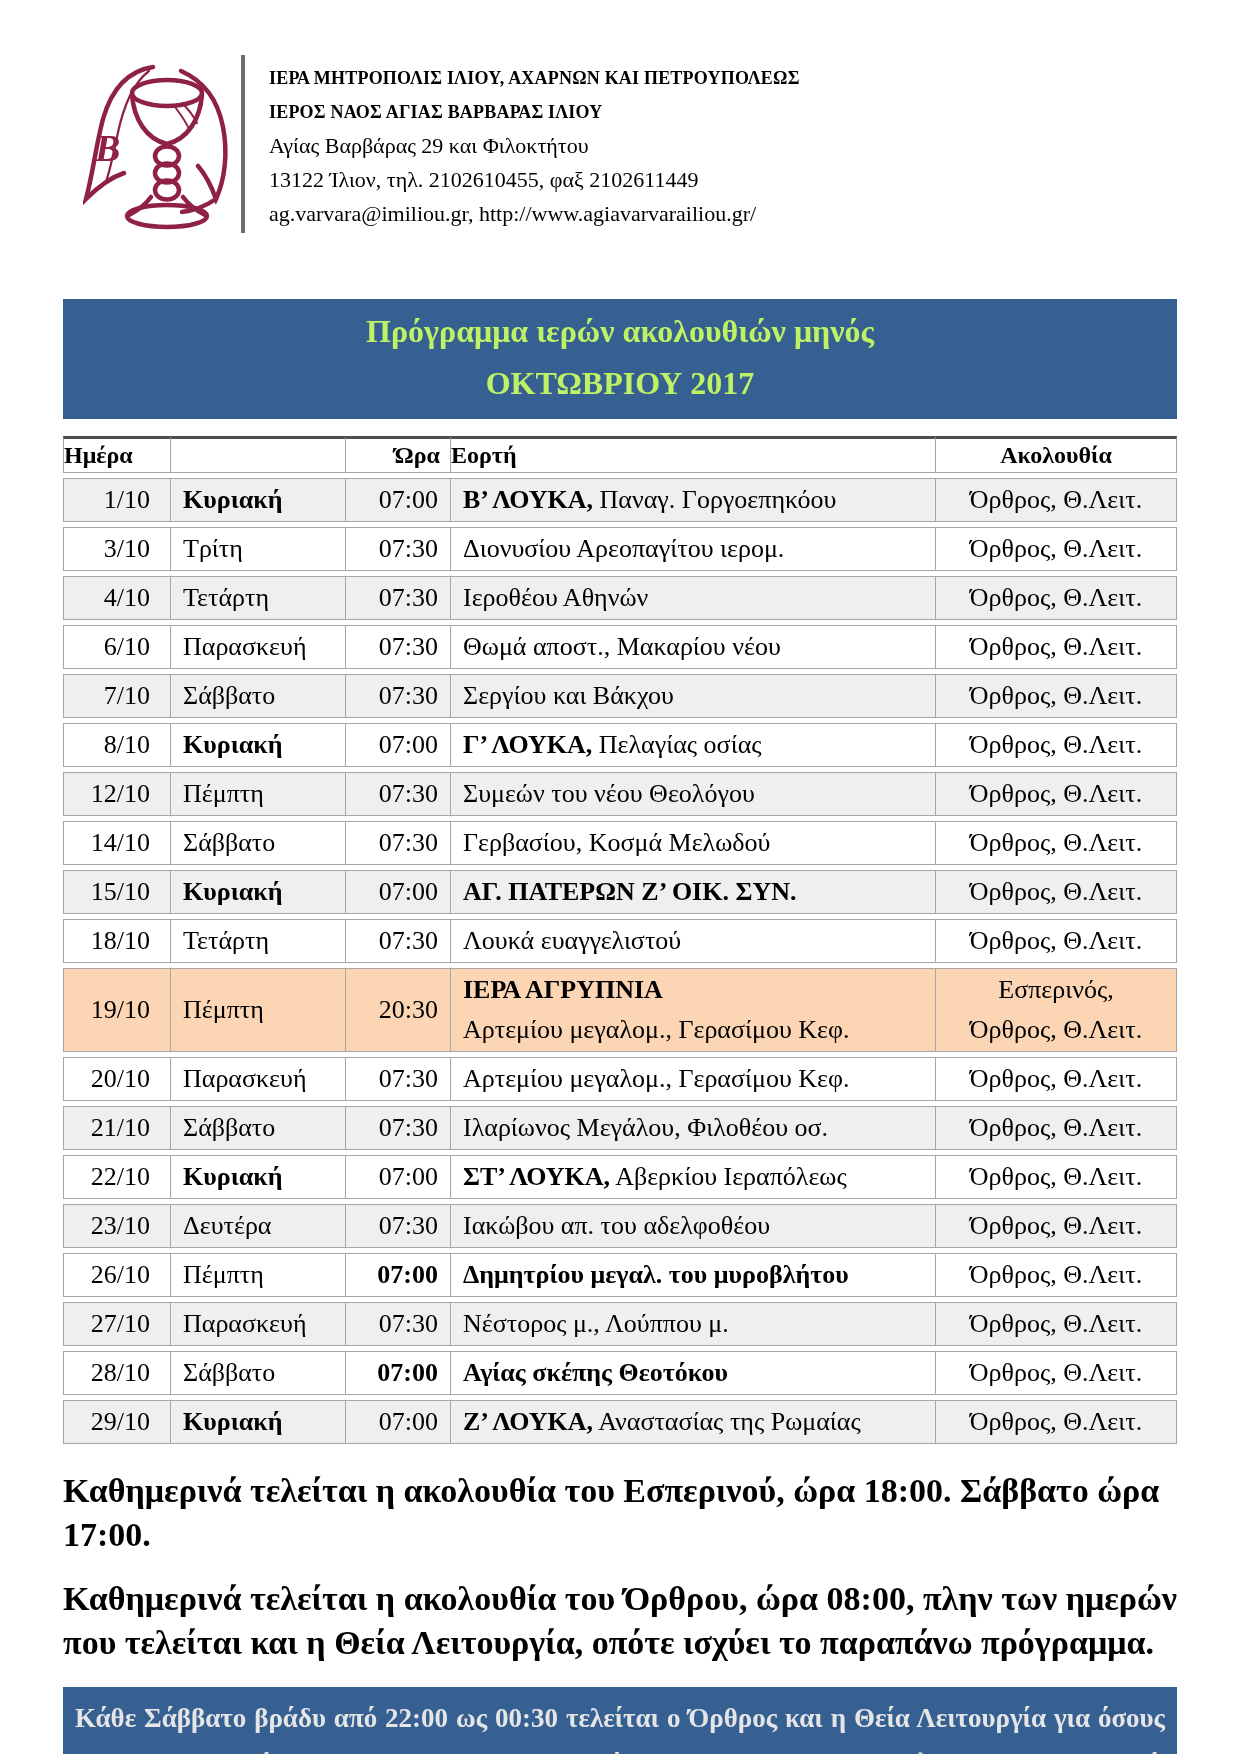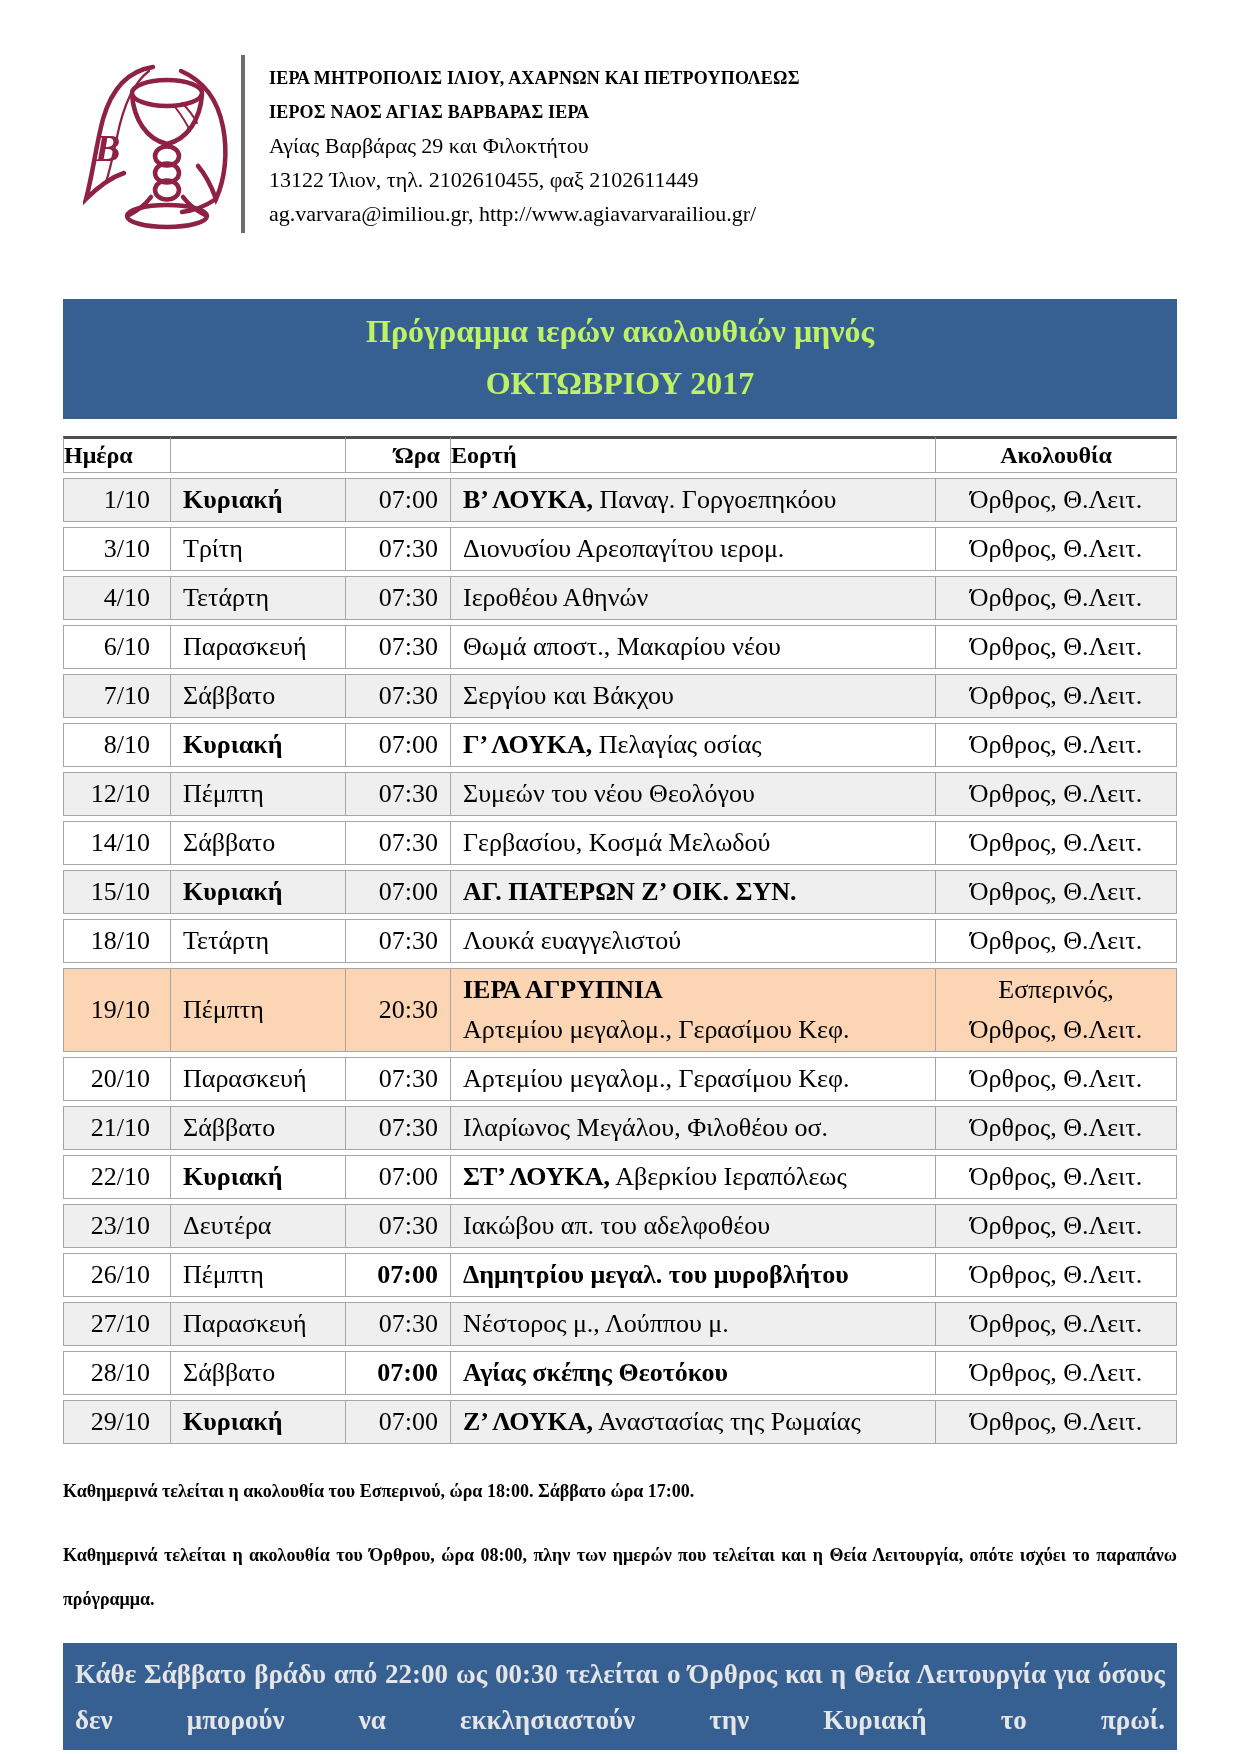--- a/index.html
+++ b/index.html
@@ -71,21 +71,21 @@
   tr.row-white td{background:#ffffff;}
   tr.row-highlight td{background:var(--peach);}
   td.c-date{font-weight:normal;text-align:right;padding-right:20px;}
   td.c-weekday{text-align:left;}
   td.c-time{text-align:right;}
   td.c-feast{text-align:left;}
   td.c-service{text-align:center;margin-left:40px;}
   .b{font-weight:bold;}
 
   
-  .note{font-size:18px;font-weight:bold;line-height:44px;margin:20px 0 0 0;}
+  .note{font-size:34px;font-weight:bold;line-height:44px;margin:20px 0 0 0;}
   .note-justify{text-align:justify;}
   .blue-note{
     margin-top:22px;
     background:var(--blue);
     color:#e5e5e5;font-size:27px;font-weight:bold;
     line-height:46px;padding:8px 12px 7px 12px;
     text-align:justify;text-align-last:justify;
   }
 </style>
 </head>
@@ -110,21 +110,21 @@
           <ellipse cx="84" cy="135" rx="12" ry="9.5"></ellipse>
           <path d="M68 142 C 62 150 54 156 46 160 M100 142 C 106 150 114 156 122 160"></path>
           <ellipse cx="84" cy="161" rx="40" ry="11"></ellipse>
         </g>
         <text x="12" y="106" font-size="38" font-style="italic" font-weight="bold" class="logo-fill">Β</text>
       </svg>
     </div>
     <div class="lh-divider"></div>
     <div class="org-block">
       <div class="org-line">ΙΕΡΑ ΜΗΤΡΟΠΟΛΙΣ ΙΛΙΟΥ, ΑΧΑΡΝΩΝ ΚΑΙ ΠΕΤΡΟΥΠΟΛΕΩΣ</div>
-      <div class="org-line">ΙΕΡΟΣ ΝΑΟΣ ΑΓΙΑΣ ΒΑΡΒΑΡΑΣ ΙΕΡΑ</div>
+      <div class="org-line">ΙΕΡΟΣ ΝΑΟΣ ΑΓΙΑΣ ΒΑΡΒΑΡΑΣ ΙΛΙΟΥ</div>
       <div class="org-sub">Αγίας Βαρβάρας 29 και Φιλοκτήτου</div>
       <div class="org-sub">13122 Ίλιον, τηλ. 2102610455, φαξ 2102611449</div>
       <div class="org-sub">ag.varvara@imiliou.gr, http://www.agiavarvarailiou.gr/</div>
     </div>
   </div>
 
   <div class="banner">
     <div>Πρόγραμμα ιερών ακολουθιών μηνός</div>
     <div>ΟΚΤΩΒΡΙΟΥ 2017</div>
   </div>

